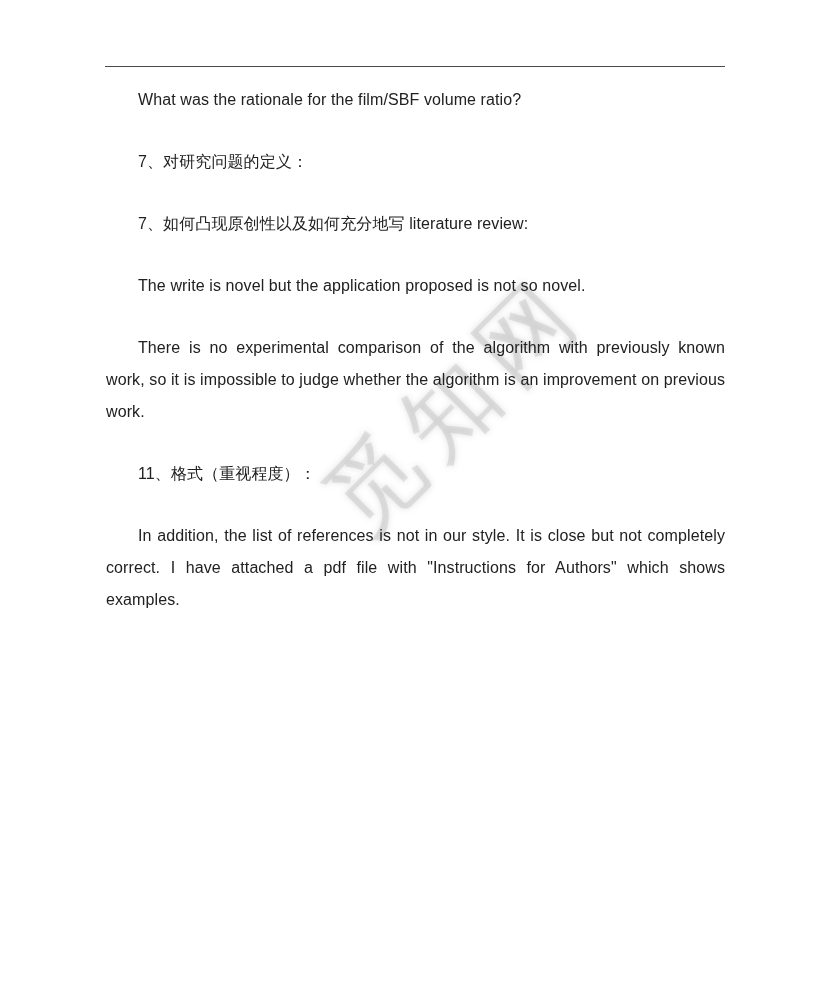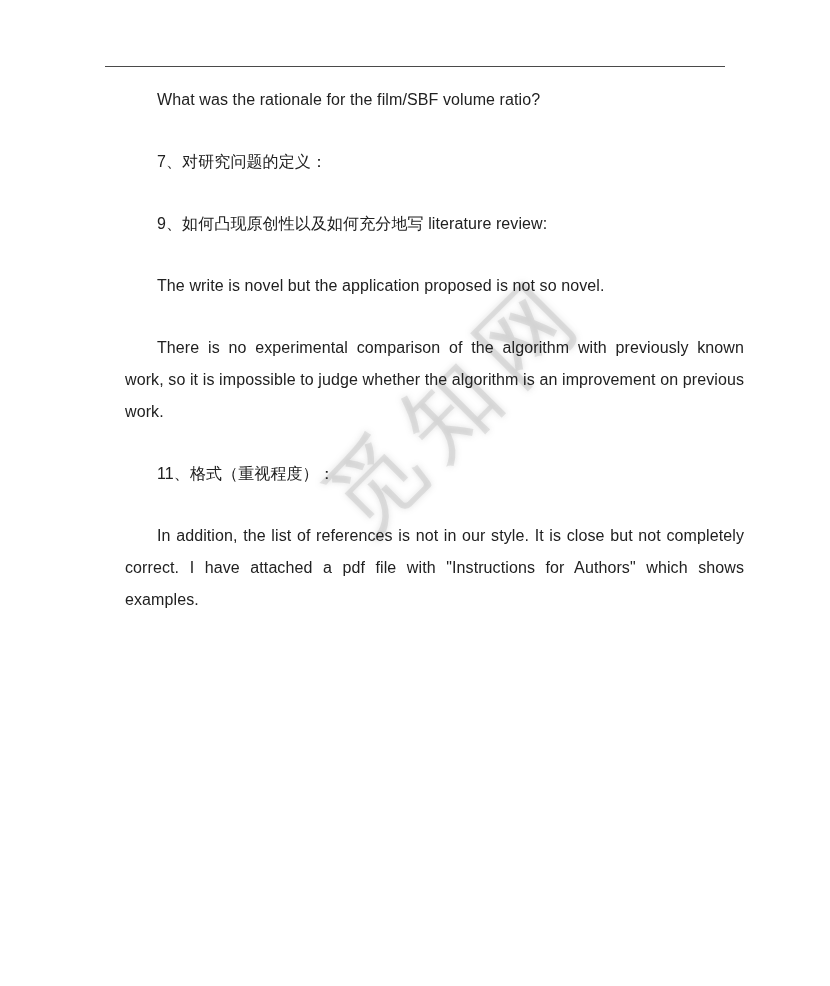--- a/index.html
+++ b/index.html
@@ -27,21 +27,20 @@
       height: 0;
       border: none;
       border-top: 1.5px solid #4a4a4a;
       margin: 0;
     }
     .content {
       position: absolute;
       top: 67px;
       left: 106px;
       width: 619px;
-      margin-left: 19px;
     }
     .content p {
       margin: 30px 0 0 0;
       font-size: 16px;
       line-height: 32px;
       text-indent: 32px;
       text-align: justify;
       color: #212121;
       letter-spacing: 0.1px;
     }
@@ -66,20 +65,20 @@
 
 <div class="page">
 
   <hr class="header-rule">
 
   <div class="watermark">觅知网</div>
 
   <div class="content">
     <p class="first">What was the rationale for the film/SBF volume ratio?</p>
     <p>7、对研究问题的定义：</p>
-    <p>9、如何凸现原创性以及如何充分地写 literature review:</p>
+    <p>7、如何凸现原创性以及如何充分地写 literature review:</p>
     <p>The write is novel but the application proposed is not so novel.</p>
     <p>There is no experimental comparison of the algorithm with previously known work, so it is impossible to judge whether the algorithm is an improvement on previous work.</p>
     <p>11、格式（重视程度）：</p>
     <p>In addition, the list of references is not in our style. It is close but not completely correct. I have attached a pdf file with "Instructions for Authors" which shows examples.</p>
   </div>
 
 </div>
 
 </body></html>

